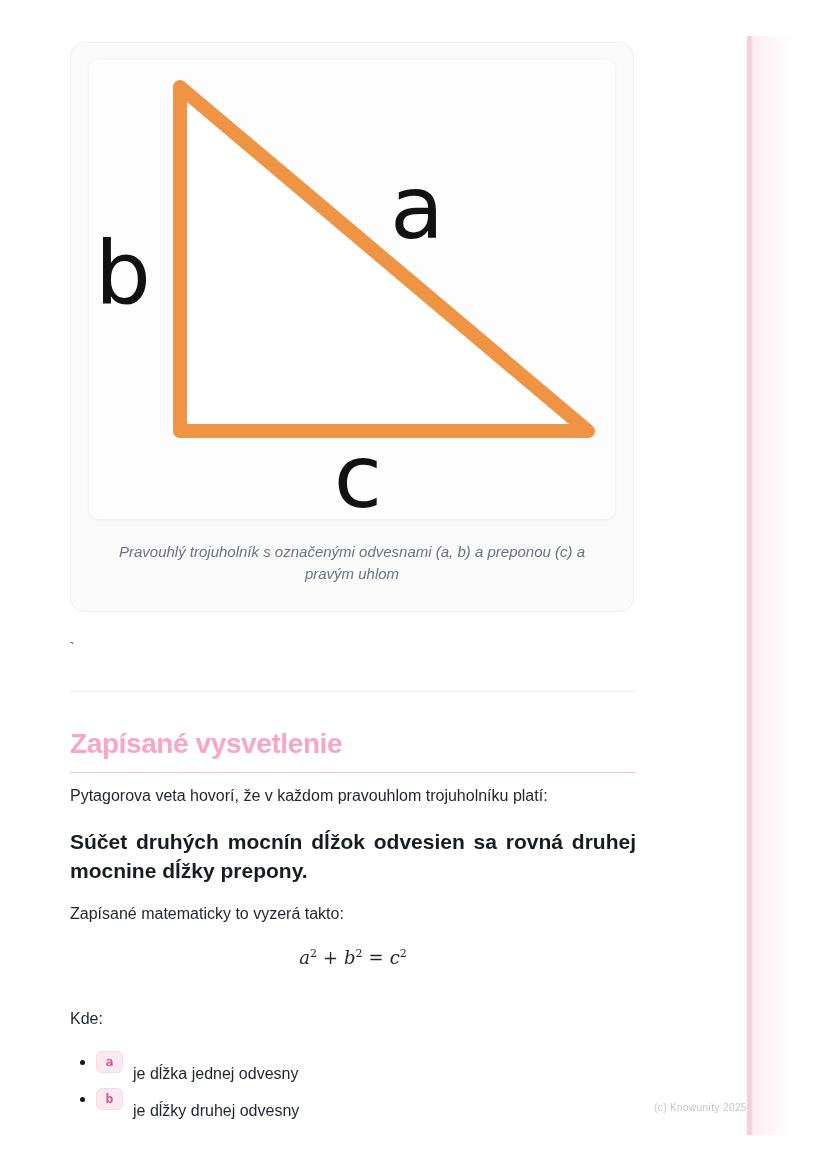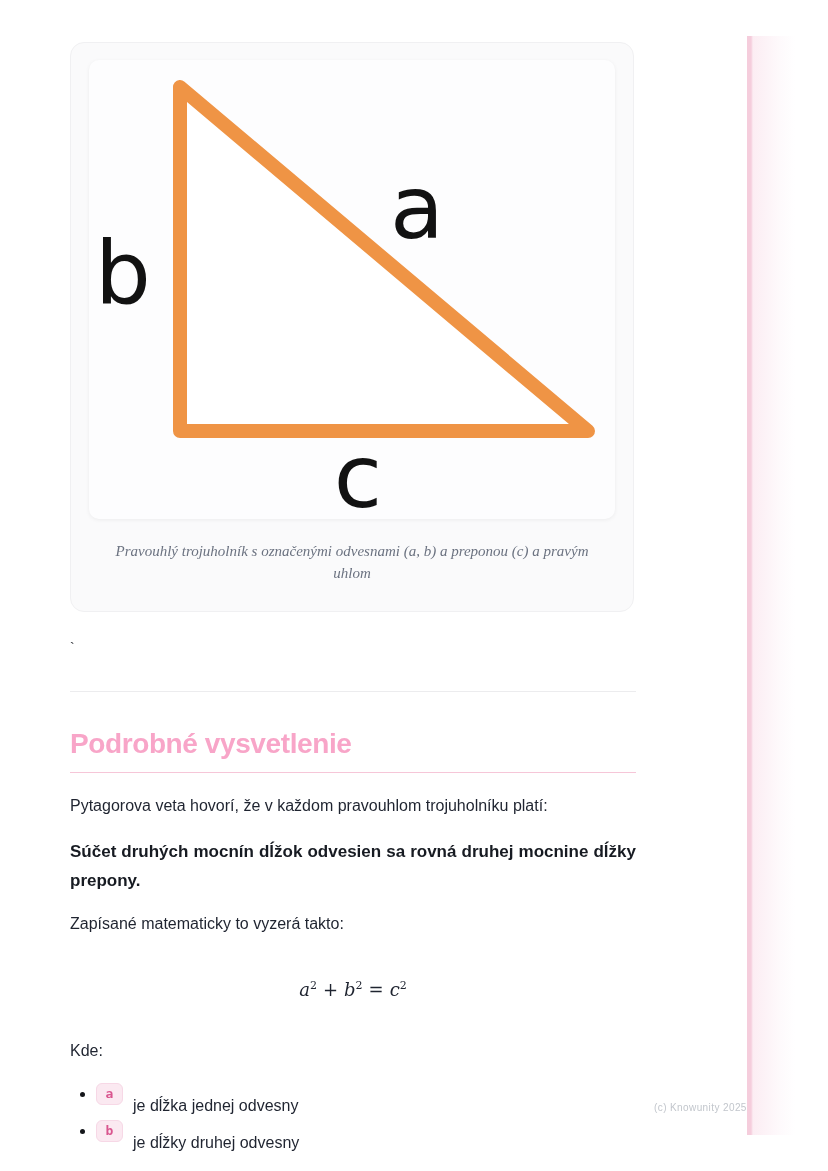--- a/index.html
+++ b/index.html
@@ -64,21 +64,20 @@
     fill:#121212;
   }
   .figure-caption {
     margin:22px auto 0;
     width:500px;
     text-align:center;
     font-style:italic;
     font-size:15px;
     line-height:1.45;
     color:#6b7280;
-    font-family:Liberation Serif, serif;
   }
 
   
   .stray {
     margin-top:26px;
     font-size:14px;
     line-height:20px;
     color:#2a2e35;
   }
   hr.divider {
@@ -90,37 +89,37 @@
   h2.section-heading {
     margin-top:36px;
     font-size:28px;
     font-weight:700;
     letter-spacing:-0.4px;
     color:#f8a5c8;
     padding-bottom:12px;
     border-bottom:1.5px solid #f6c6d8;
   }
   p.para {
-    margin-top:22px;
+    margin-top:12px;
     font-size:16px;
     line-height:22px;
     color:#1f2430;
   }
   p.bold-statement {
     margin-top:20px;
-    font-size:17px;
+    font-size:21px;
     font-weight:700;
     line-height:29px;
     text-align:justify;
     color:#171b22;
   }
   p.para-pre-formula { margin-top:18px; }
 
   .formula {
-    margin-top:44px;
+    margin-top:22px;
     text-align:center;
     font-size:18px;
     color:#1f2430;
     font-family:"DejaVu Serif", serif;
   }
   .formula .mvar { font-style:italic; }
   .formula sup {
     font-size:11px;
     font-style:normal;
     vertical-align:super;
@@ -184,21 +183,21 @@
           <text x="269" y="447" text-anchor="middle" class="tri-label">c</text>
         </svg>
       </div>
       <div class="figure-caption">Pravouhlý trojuholník s označenými odvesnami (a, b) a preponou (c) a pravým uhlom</div>
     </div>
 
     <div class="stray">`</div>
 
     <hr class="divider">
 
-    <h2 class="section-heading">Podrobné vysvetlenie</h2>
+    <h2 class="section-heading">Zapísané vysvetlenie</h2>
 
     <p class="para">Pytagorova veta hovorí, že v každom pravouhlom trojuholníku platí:</p>
 
     <p class="bold-statement">Súčet druhých mocnín dĺžok odvesien sa rovná druhej mocnine dĺžky prepony.</p>
 
     <p class="para para-pre-formula">Zapísané matematicky to vyzerá takto:</p>
 
     <div class="formula"><span class="mvar">a</span><sup>2</sup><span class="mop">+</span><span class="mvar">b</span><sup>2</sup><span class="mop">=</span><span class="mvar">c</span><sup>2</sup></div>
 
     <p class="para where-label">Kde:</p>

